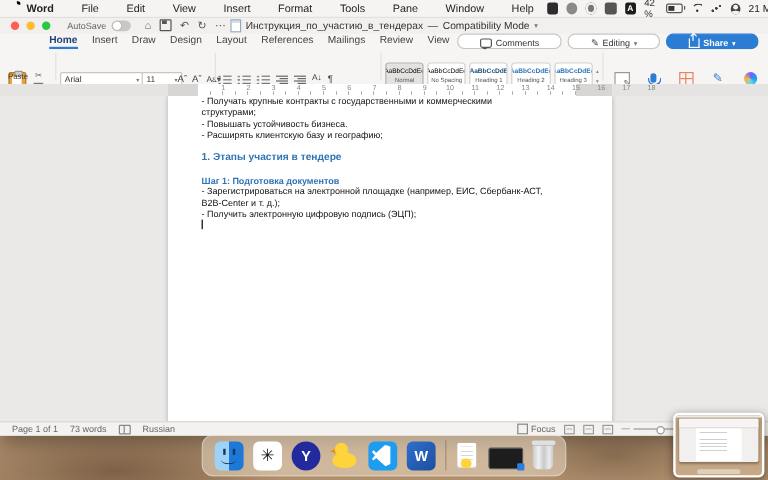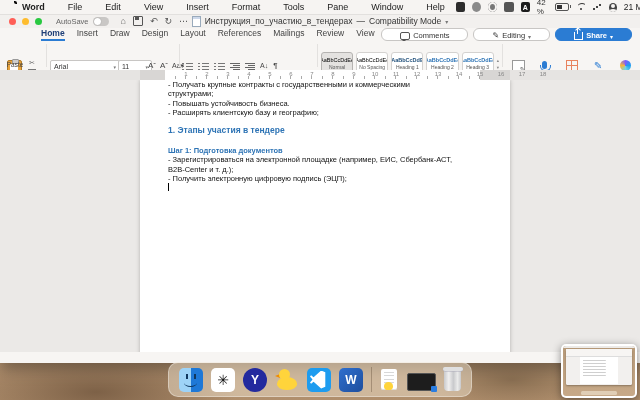--- a/index.html
+++ b/index.html
@@ -449,20 +449,41 @@
           <div class="p s-spacer"></div>
           <div class="p s-h3">Шаг 1: Подготовка документов</div>
           <div class="p s-body">- Зарегистрироваться на электронной площадке (например, ЕИС, Сбербанк-АСТ,</div>
           <div class="p s-body">B2B-Center и т. д.);</div>
           <div class="p s-body">- Получить электронную цифровую подпись (ЭЦП);</div>
           <div class="p s-cursor"><span class="caret"></span></div>
         </div>
     </div>
   </div>
 
+  <div class="statusbar">
+    <span class="sb-item">Page 1 of 1</span>
+    <span class="sb-item">73 words</span>
+    <span class="ic-proof"></span>
+    <span class="sb-item">Russian</span>
+    <span class="sb-right">
+      <span style="display:flex;align-items:center;gap:3px;">
+        <span class="ic-focus"></span>
+        <span>Focus</span>
+      </span>
+      <span class="ic-view"></span>
+      <span class="ic-view"></span>
+      <span class="ic-view"></span>
+      <span class="zoomslider">
+        <span style="font-size:7px;color:#777;">—</span>
+        <span class="ztrack">
+            <span class="zknob"></span>
+          </span>
+      </span>
+    </span>
+  </div>
 </div>
 
 <div class="dock">
   <span id="dock-apps" style="display:flex;align-items:center;gap:8px;">
       <div class="di di-finder"></div>
       <div class="di di-chatgpt">
         <span class="g">✳</span>
       </div>
       <div class="di di-yandex">
         <span class="g">Y</span>

